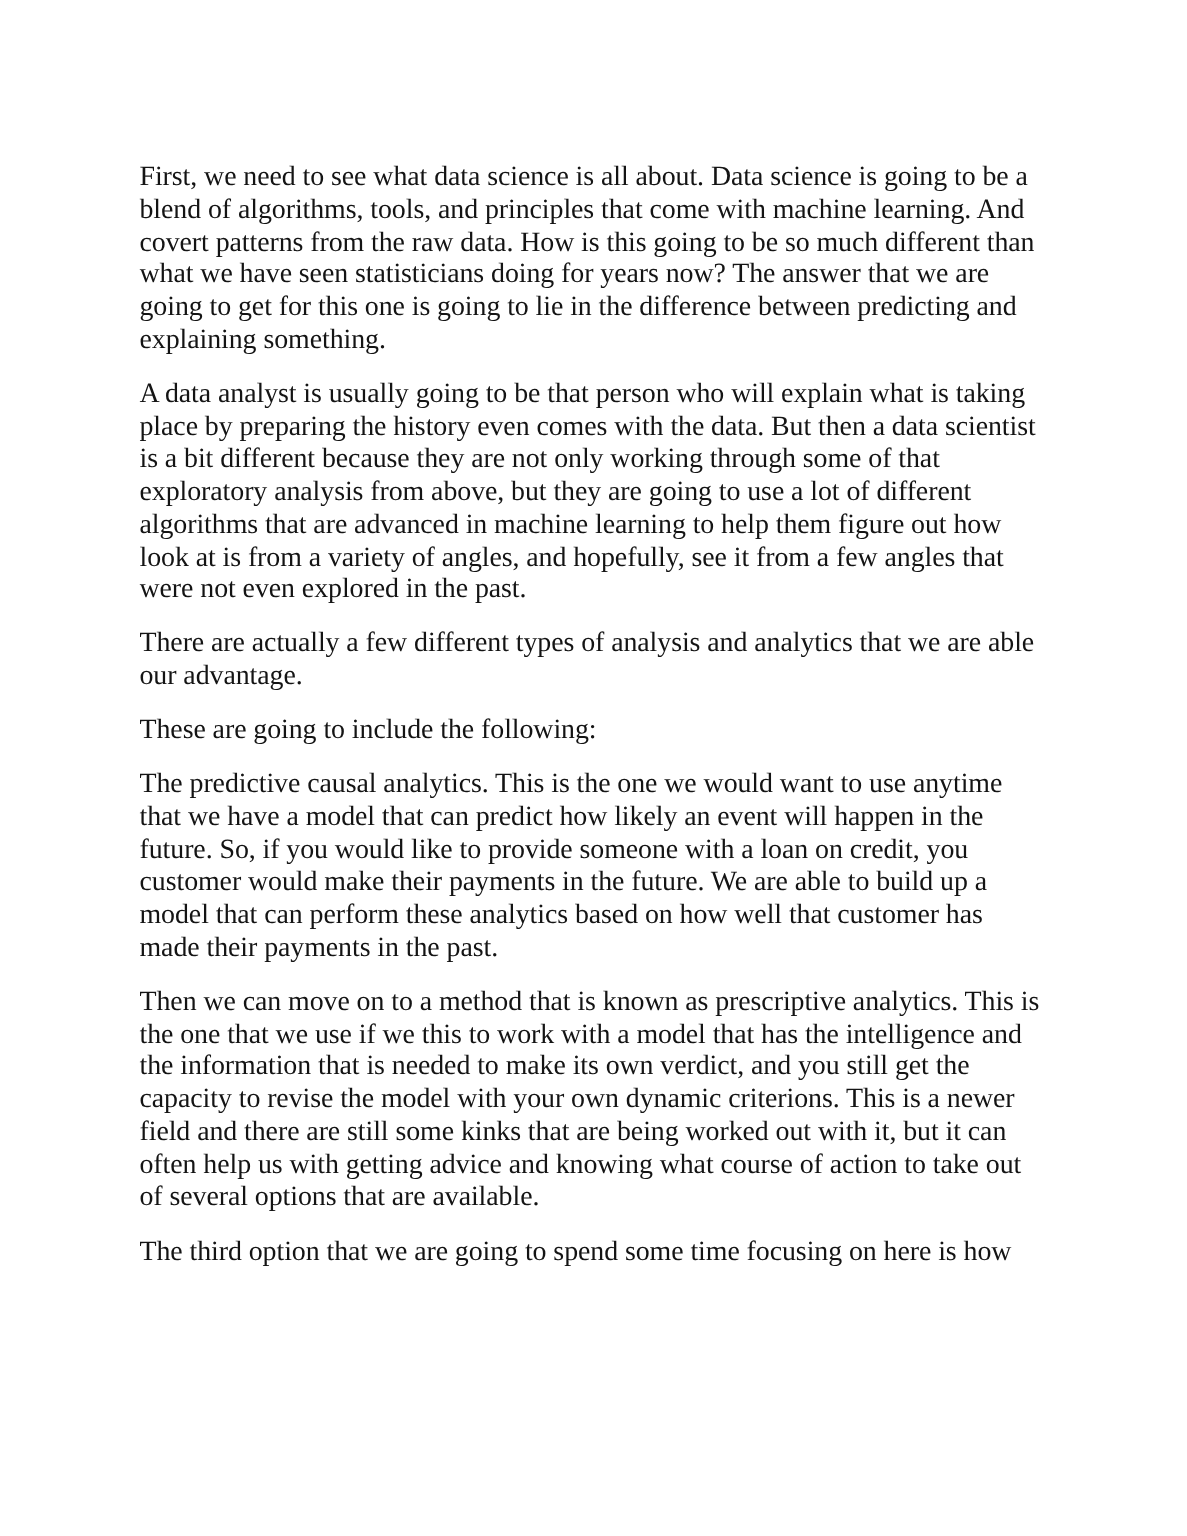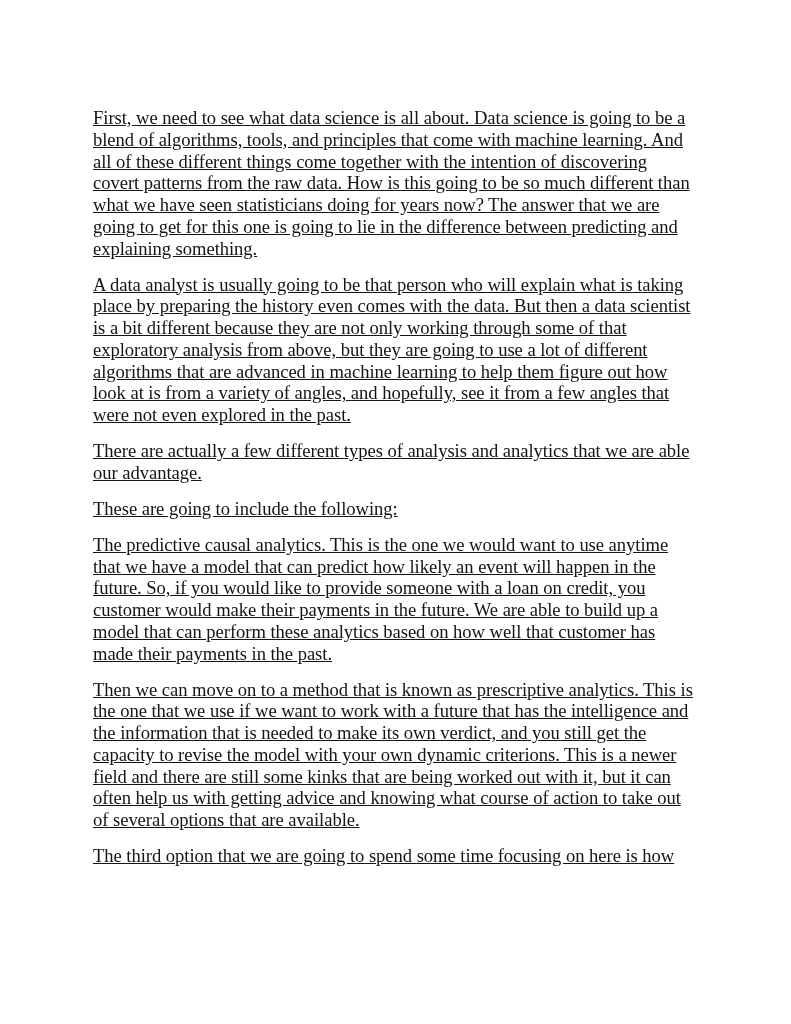--- a/index.html
+++ b/index.html
@@ -35,35 +35,33 @@
       color: #141414;
       letter-spacing: -0.05px;
     }
     .line {
       display: block;
       white-space: nowrap;
       height: 21.75px;
     }
     .para {
       margin: 0 0 14.3px 0;
-      text-decoration: underline;
     }
     .para.cut {
       margin: 0;
     }
   </style>
 </head>
 <body>
 
 <div class="page">
   <div class="content" id="content">
       <div class="para">
         <span class="line">First, we need to see what data science is all about. Data science is going to be a</span>
         <span class="line">blend of algorithms, tools, and principles that come with machine learning. And</span>
-        <span class="line">all of these different things come together with the intention of discovering</span>
         <span class="line">covert patterns from the raw data. How is this going to be so much different than</span>
         <span class="line">what we have seen statisticians doing for years now? The answer that we are</span>
         <span class="line">going to get for this one is going to lie in the difference between predicting and</span>
         <span class="line">explaining something.</span>
       </div>
       <div class="para">
         <span class="line">A data analyst is usually going to be that person who will explain what is taking</span>
         <span class="line">place by preparing the history even comes with the data. But then a data scientist</span>
         <span class="line">is a bit different because they are not only working through some of that</span>
         <span class="line">exploratory analysis from above, but they are going to use a lot of different</span>
@@ -81,21 +79,21 @@
       <div class="para">
         <span class="line">The predictive causal analytics. This is the one we would want to use anytime</span>
         <span class="line">that we have a model that can predict how likely an event will happen in the</span>
         <span class="line">future. So, if you would like to provide someone with a loan on credit, you</span>
         <span class="line">customer would make their payments in the future. We are able to build up a</span>
         <span class="line">model that can perform these analytics based on how well that customer has</span>
         <span class="line">made their payments in the past.</span>
       </div>
       <div class="para">
         <span class="line">Then we can move on to a method that is known as prescriptive analytics. This is</span>
-        <span class="line">the one that we use if we want to work with a future that has the intelligence and</span>
+        <span class="line">the one that we use if we this to work with a model that has the intelligence and</span>
         <span class="line">the information that is needed to make its own verdict, and you still get the</span>
         <span class="line">capacity to revise the model with your own dynamic criterions. This is a newer</span>
         <span class="line">field and there are still some kinks that are being worked out with it, but it can</span>
         <span class="line">often help us with getting advice and knowing what course of action to take out</span>
         <span class="line">of several options that are available.</span>
       </div>
       <div class="para cut">
         <span class="line">The third option that we are going to spend some time focusing on here is how</span>
       </div>
     </div>

